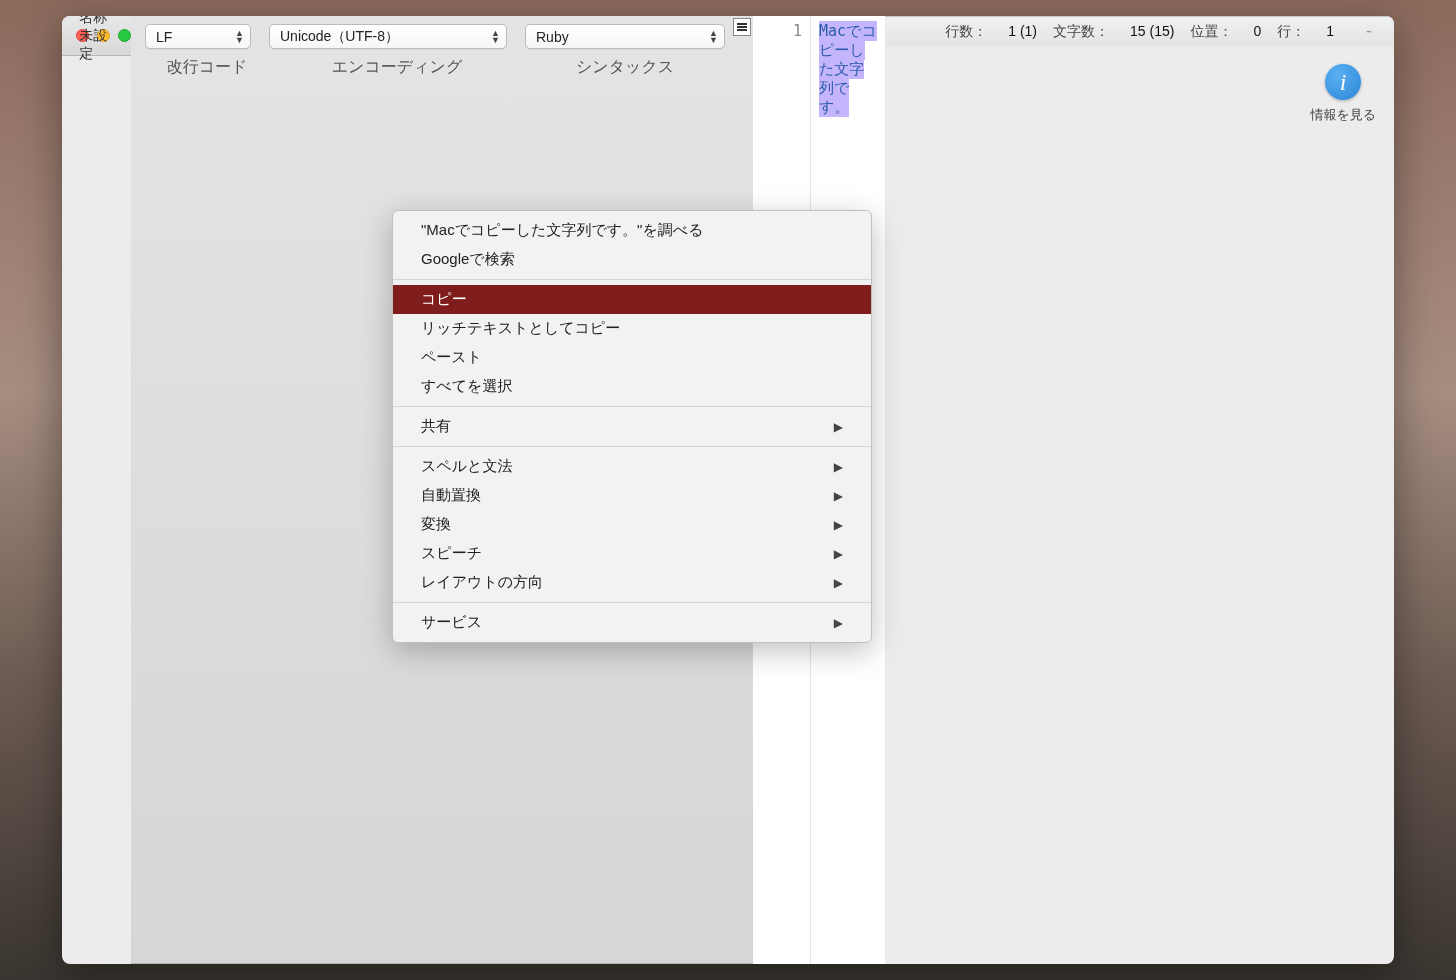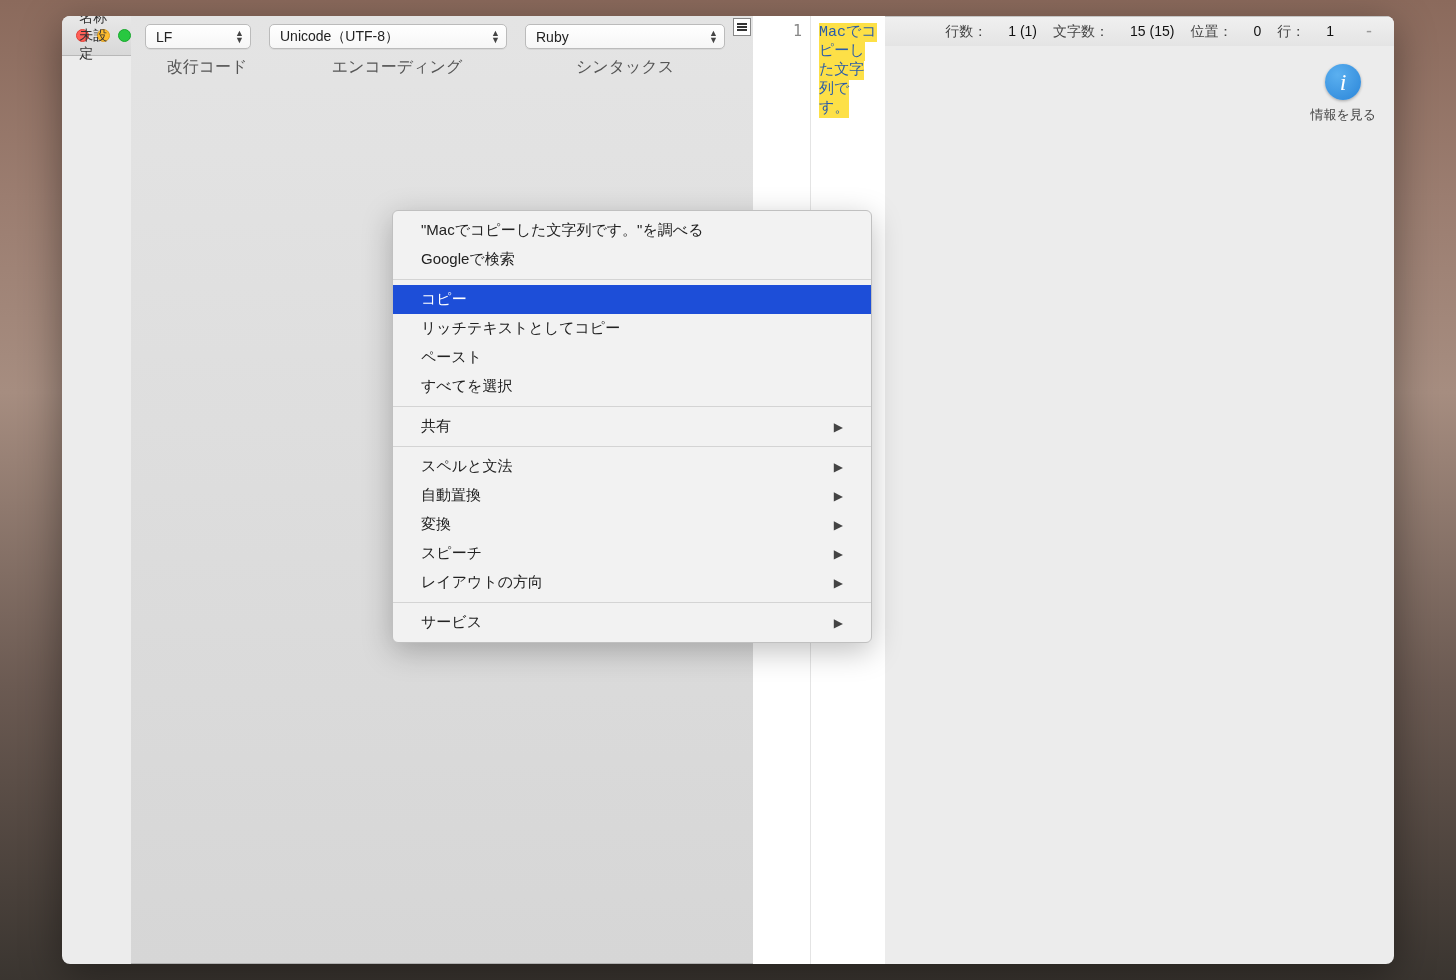--- a/index.html
+++ b/index.html
@@ -151,23 +151,22 @@
     }
     .content {
       flex: 1;
       padding: 6px 8px;
       font-family: Menlo, 'Hiragino Sans', monospace;
       font-size: 15px;
       color: #2a5caa;
       position: relative;
     }
     .selected-text {
-      background: #fde047;
+      background: #c4b5fd;
       padding: 1px 0;
-      font-family: Liberation Mono, monospace;
     }
     .context-menu {
       position: absolute;
       left: 330px;
       top: 194px;
       width: 480px;
       background: #f2f2f2;
       border: 1px solid #c0c0c0;
       border-radius: 6px;
       box-shadow: 0 8px 30px rgba(0,0,0,0.25);
@@ -175,21 +174,21 @@
       font-size: 15px;
       color: #222;
     }
     .menu-item {
       padding: 5px 28px;
       display: flex;
       justify-content: space-between;
       align-items: center;
     }
     .menu-item.highlighted {
-      background: #1d4ed8;
+      background: #7f1d1d;
       color: #fff;
     }
     .menu-sep {
       height: 1px;
       background: #d4d4d4;
       margin: 5px 0;
     }
     .submenu-arrow {
       font-size: 12px;
       color: #444;

